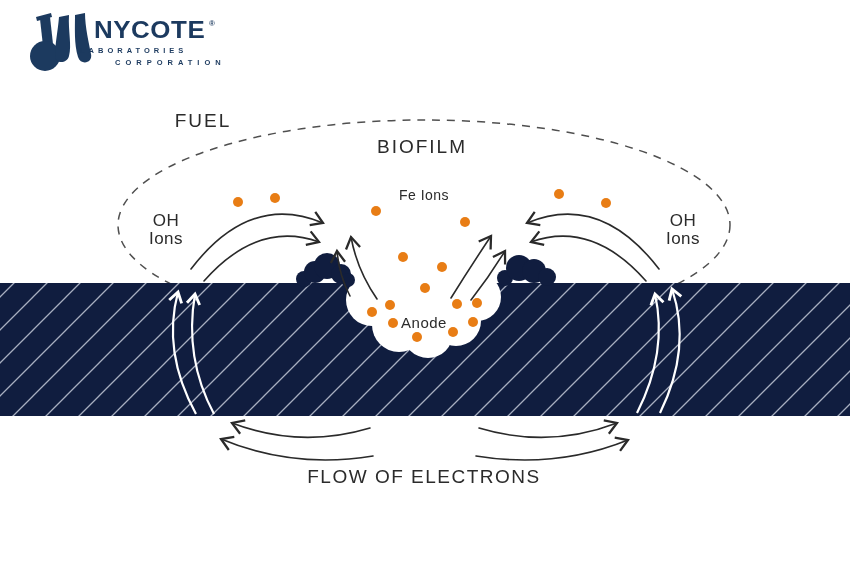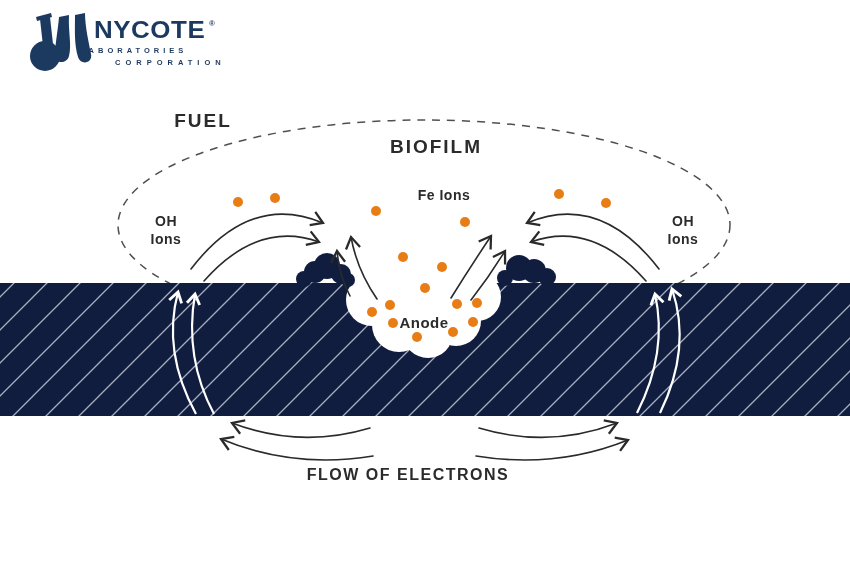--- a/index.html
+++ b/index.html
@@ -9,31 +9,31 @@
     --line_dark:#2a2a2a;
     --dash_gray:#4f4f4f;
     --text_dark:#2b2b2b;
   }
   html,body{margin:0;padding:0;background:#ffffff;}
   #stage{
     position:relative;width:850px;height:566px;background:#ffffff;overflow:hidden;
     font-family:"Liberation Sans",sans-serif;color:var(--text_dark);
   }
   #diagram-svg{position:absolute;left:0;top:0;}
-  .lbl{position:absolute;white-space:nowrap;color:var(--text_dark);font-weight:bold;}
+  .lbl{position:absolute;white-space:nowrap;color:var(--text_dark);}
   .ctr{transform:translateX(-50%);text-align:center;}
   .lbl-fuel{left:203px;top:110px;font-size:19px;letter-spacing:2px;}
-  .lbl-biofilm{left:436px;top:136px;font-size:19px;letter-spacing:2px;}
-  .lbl-feions{left:424px;top:187px;font-size:14px;letter-spacing:.5px;margin-left:20px;}
-  .lbl-oh{font-size:14px;line-height:18px;letter-spacing:.5px;text-align:center;}
+  .lbl-biofilm{left:422px;top:136px;font-size:19px;letter-spacing:2px;}
+  .lbl-feions{left:424px;top:187px;font-size:14px;letter-spacing:.5px;}
+  .lbl-oh{font-size:17px;line-height:18px;letter-spacing:.5px;text-align:center;}
   .lbl-oh-left{left:166px;top:212px;}
   .lbl-oh-right{left:683px;top:212px;}
   .lbl-anode{left:424px;top:314px;font-size:15px;letter-spacing:.5px;}
   .lbl-tankwall{left:45px;top:379px;font-size:19px;letter-spacing:2px;color:#ffffff;}
-  .lbl-flow{left:408px;top:466px;font-size:16px;letter-spacing:1.5px;}
+  .lbl-flow{left:424px;top:466px;font-size:19px;letter-spacing:1.5px;}
   
   .logo-flasks{position:absolute;left:28px;top:13px;}
   .logo-brand{position:absolute;left:94px;top:16px;font-size:24px;font-weight:bold;
     letter-spacing:.5px;color:var(--logo_navy);transform:scaleX(1.08);transform-origin:left top;}
   .logo-reg{position:absolute;left:209px;top:19px;font-size:8px;font-weight:bold;color:var(--logo_navy);}
   .logo-line2{position:absolute;left:80px;top:46px;font-size:7.5px;font-weight:bold;
     letter-spacing:4px;color:var(--logo_navy);}
   .logo-line3{position:absolute;left:95px;top:58px;font-size:7.5px;font-weight:bold;
     letter-spacing:5px;color:var(--logo_navy);margin-left:20px;}
 </style>

